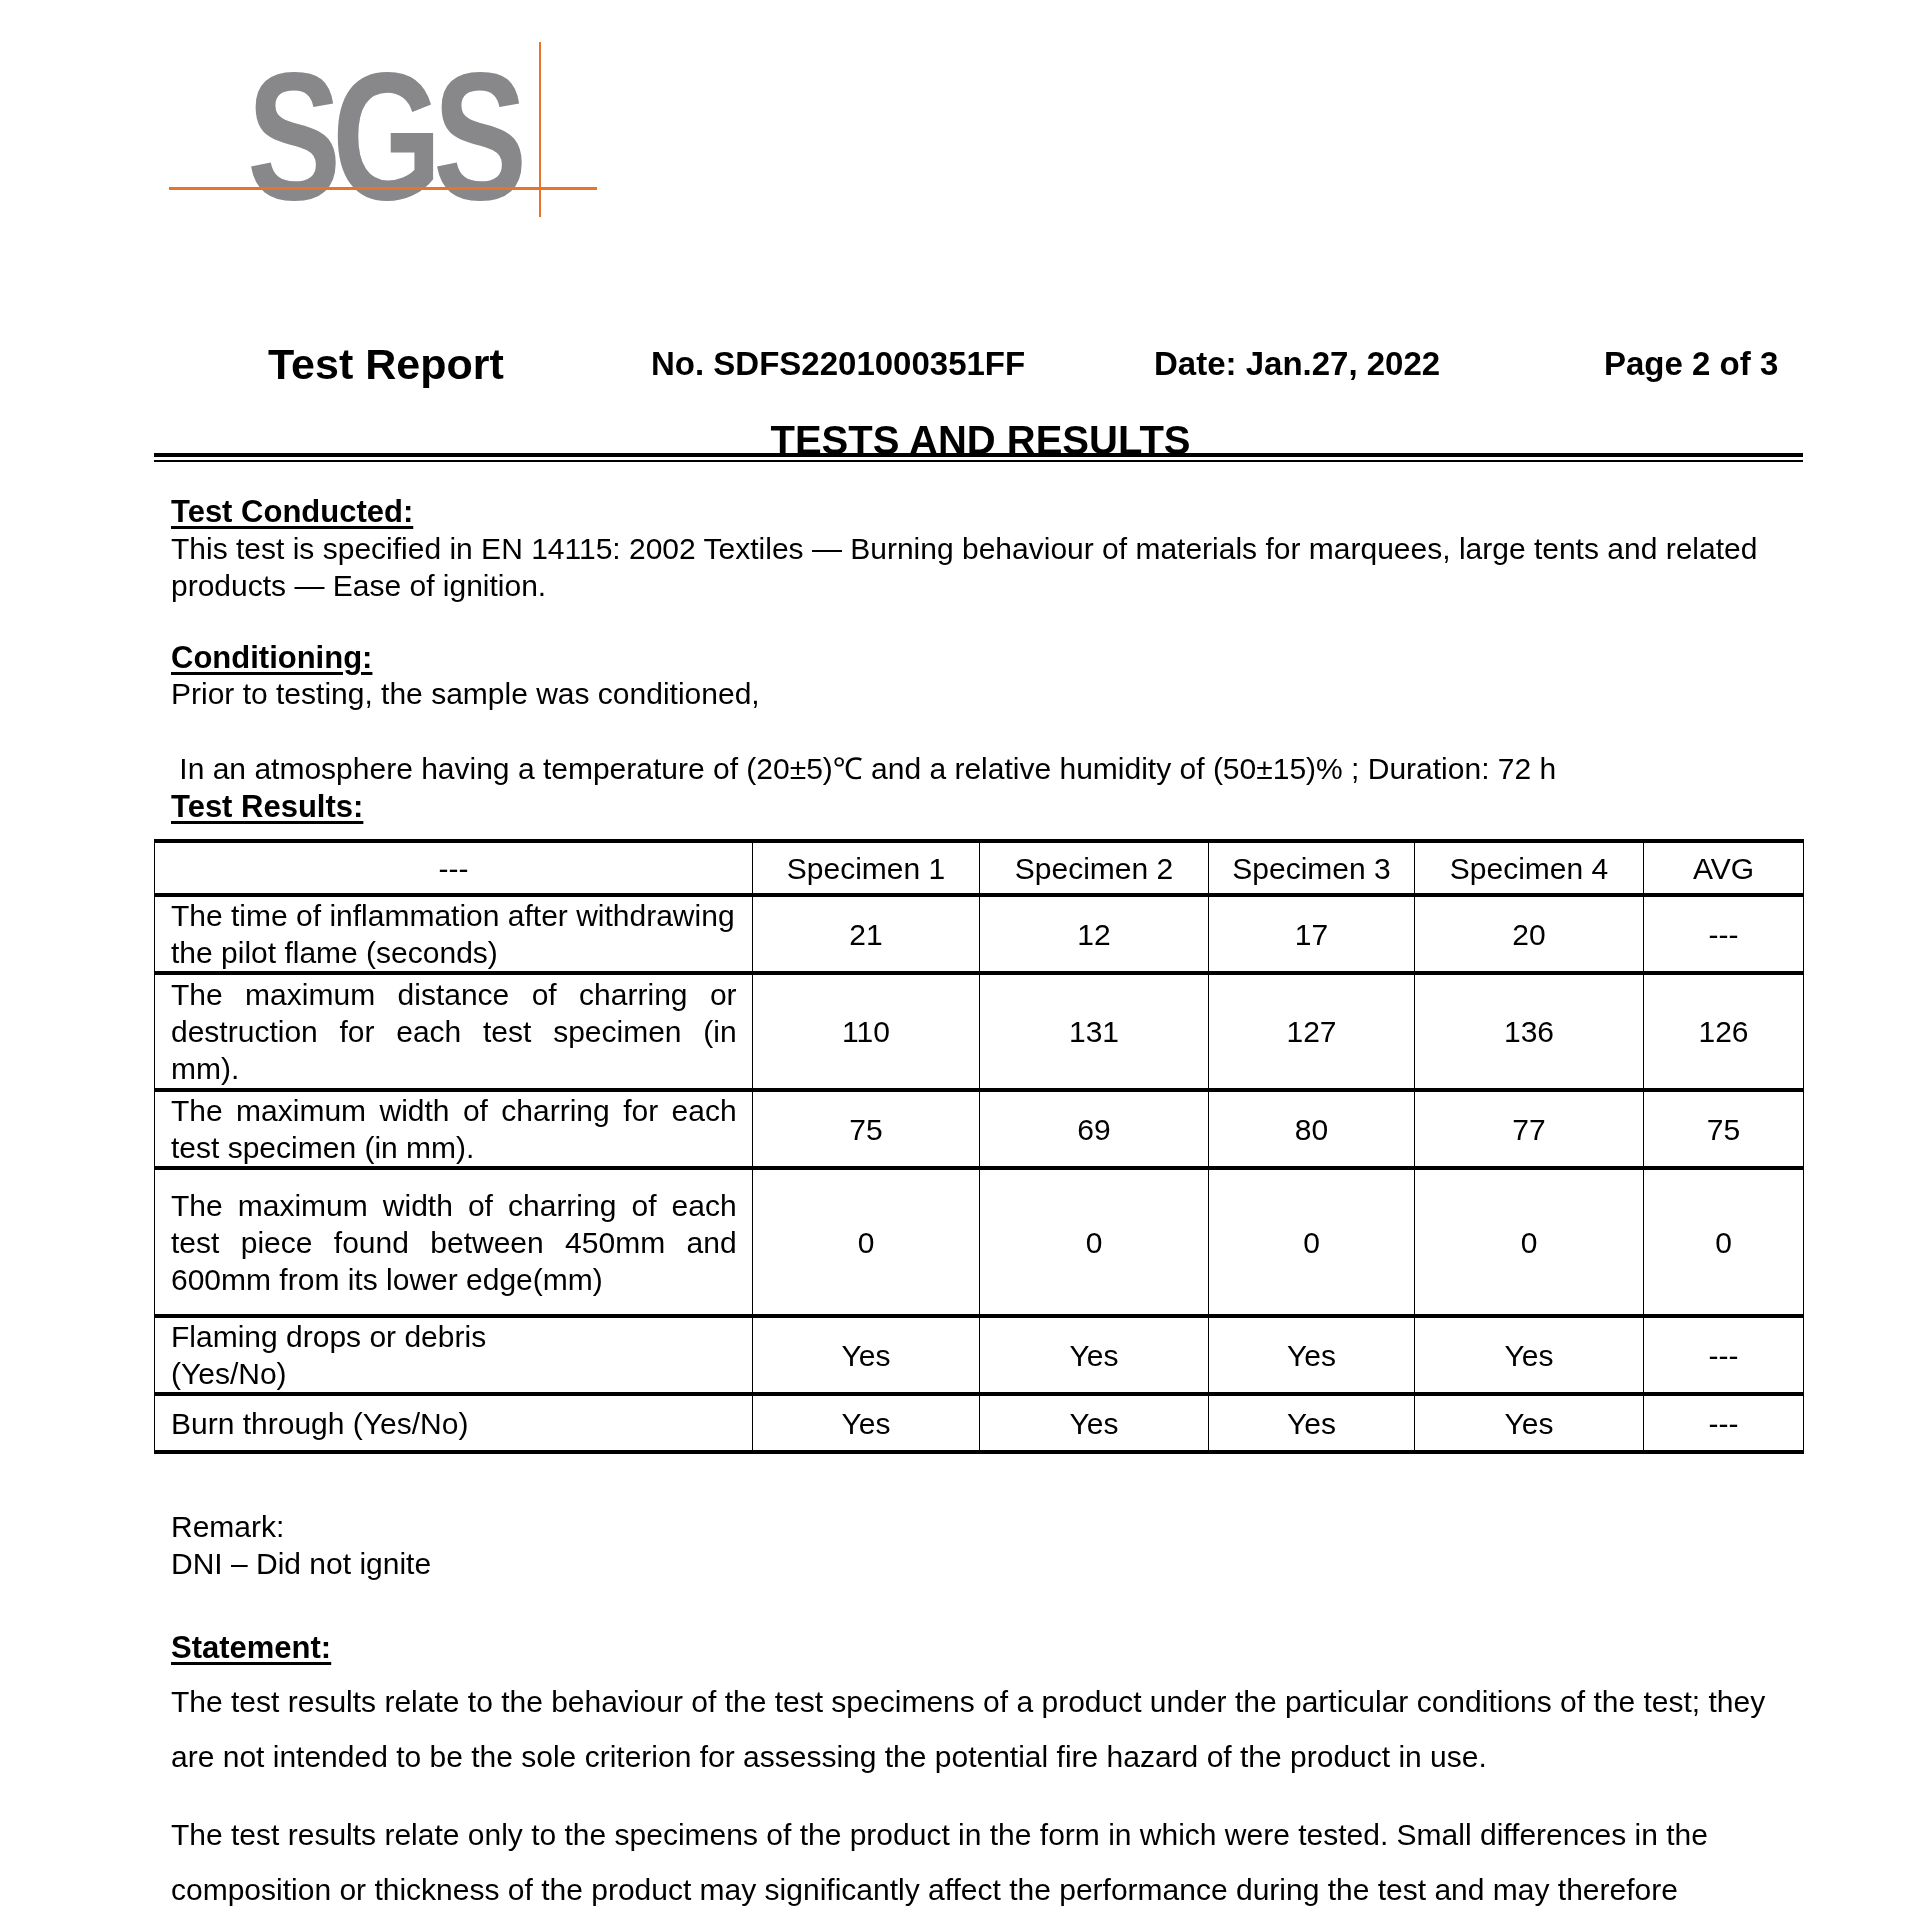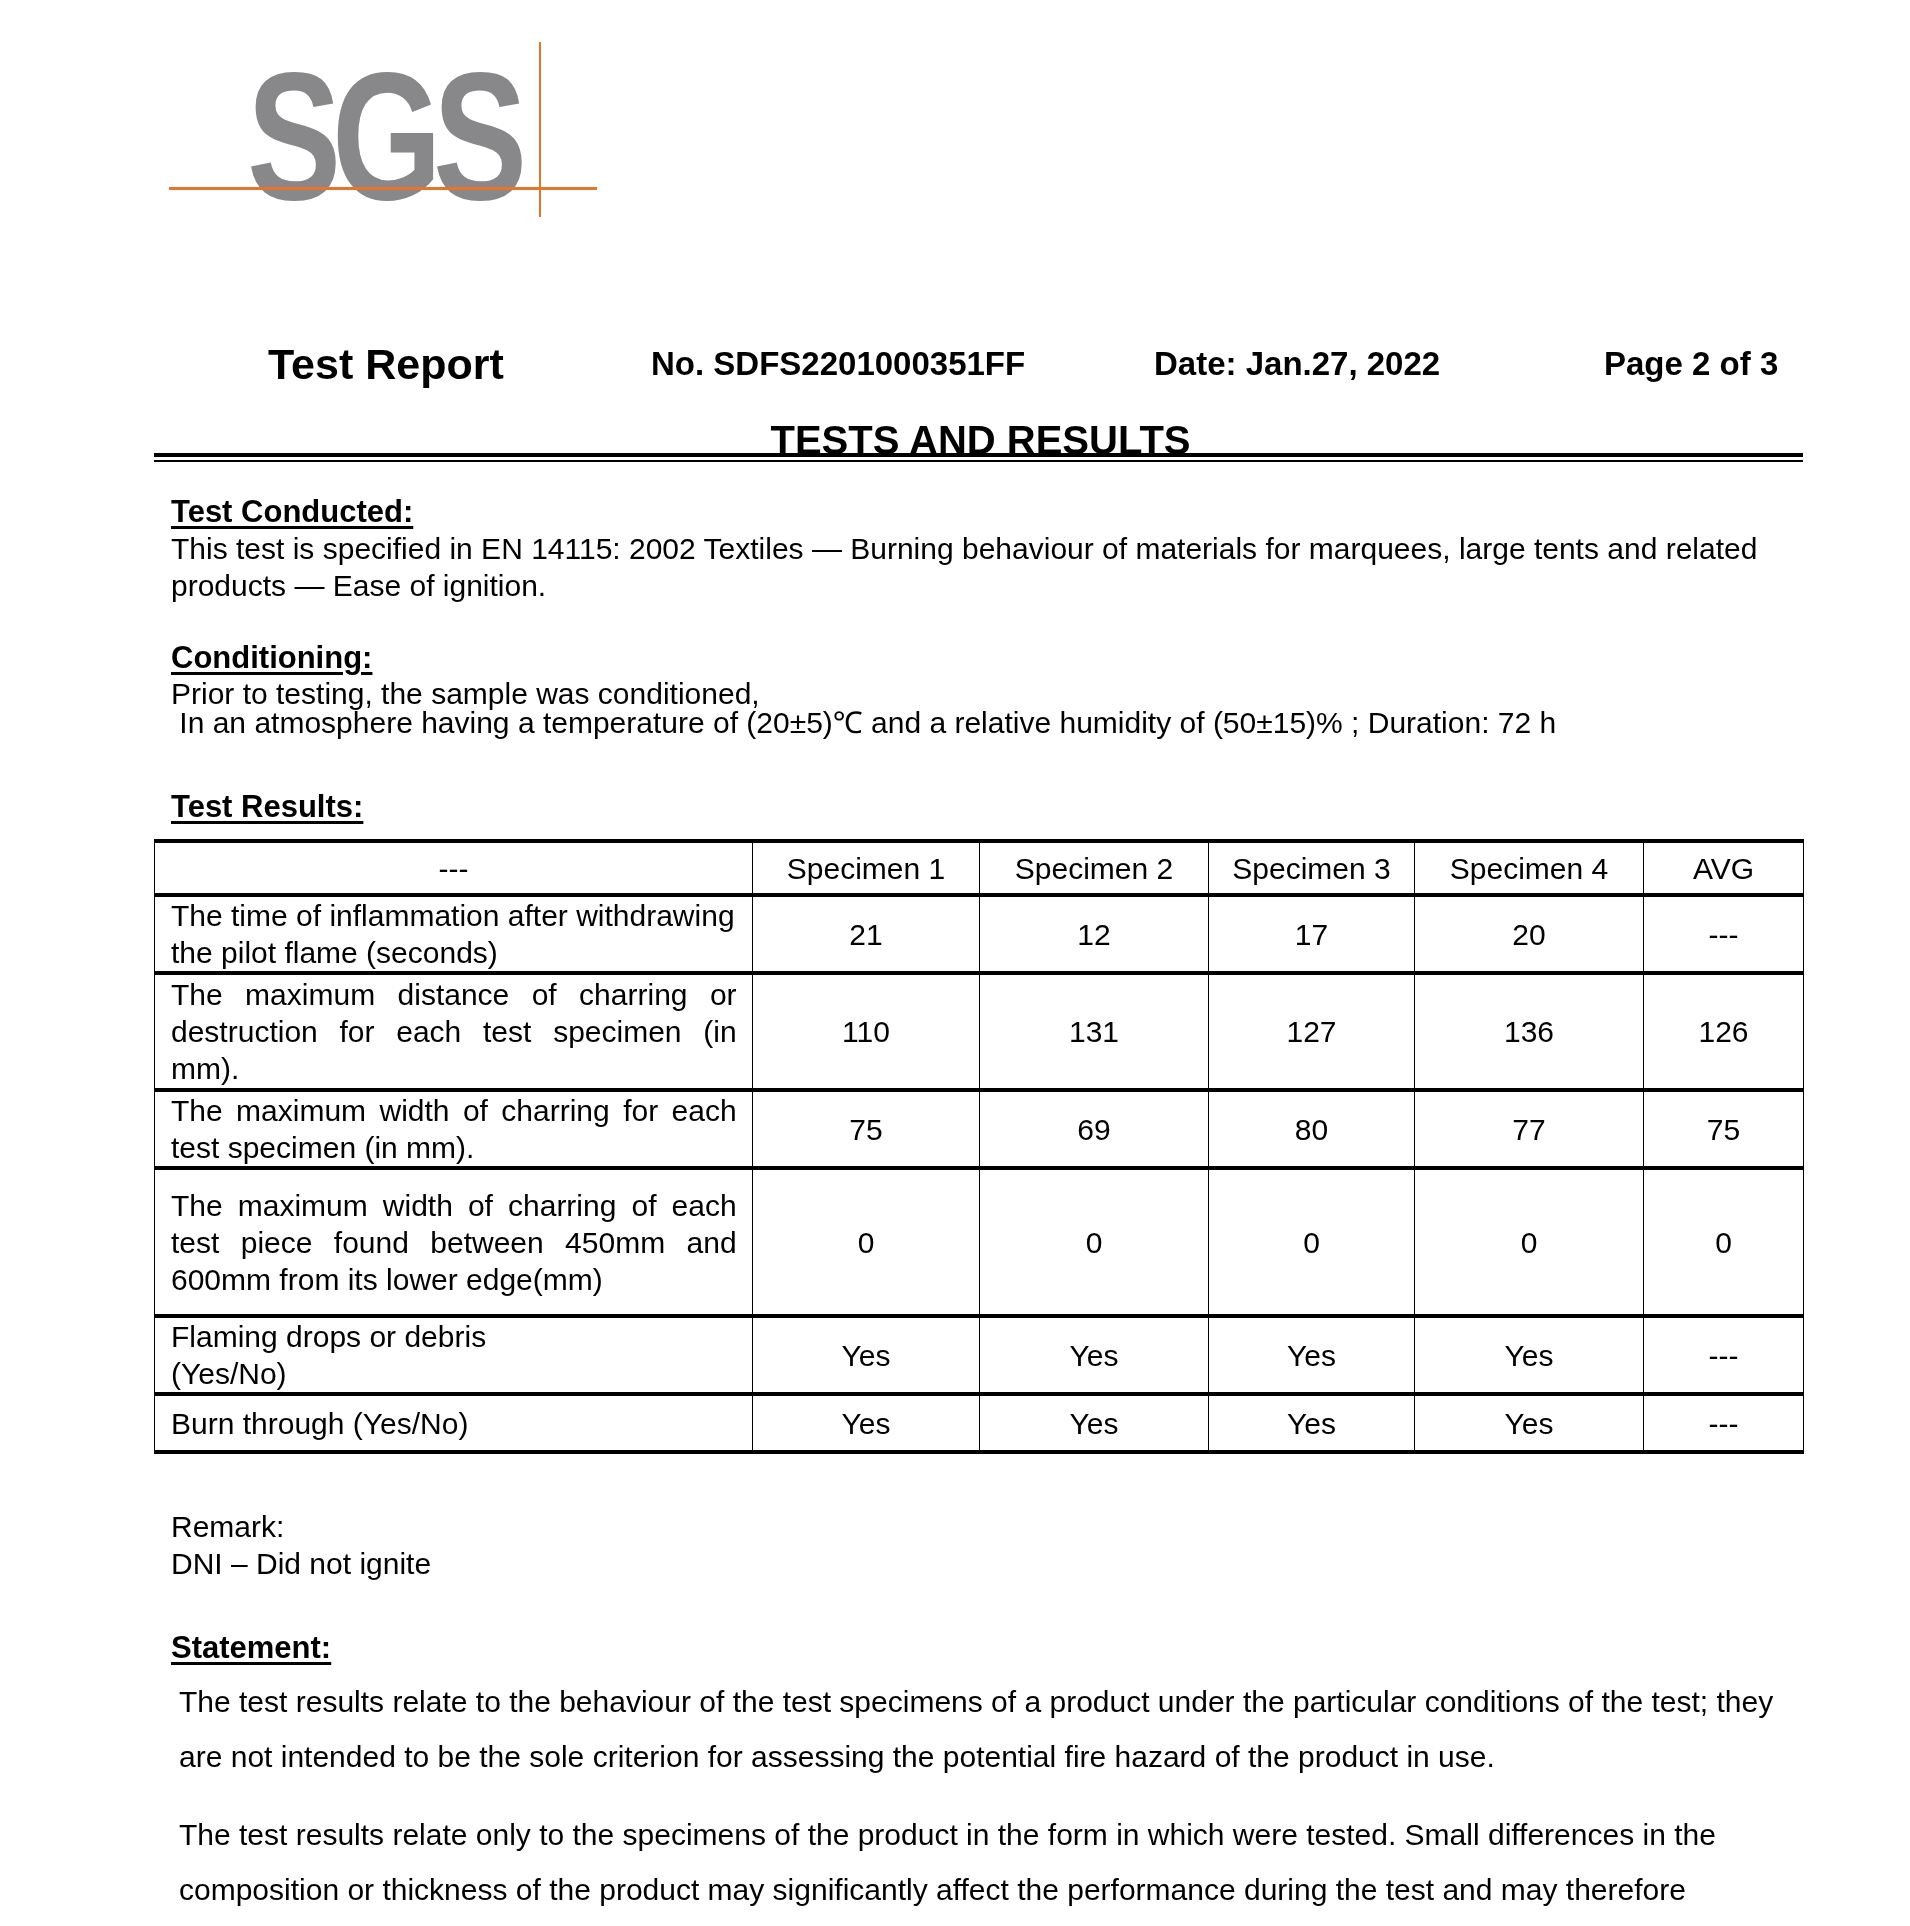--- a/index.html
+++ b/index.html
@@ -35,21 +35,21 @@
      border-collapse:collapse; font-size:30px; }
   table.results td { border-left:1.5px solid #000; border-right:1.5px solid #000;
      border-top:1.5px solid #000; border-bottom:1.5px solid #000; text-align:center;
      vertical-align:middle; padding:0; line-height:37px; }
   table.results tr { border-bottom:3.1px solid #000; }
   table.results tr.thick-top td { border-top:4.6px solid #000; }
   table.results td.label { text-align:left; padding-left:16px; padding-right:15.4px; }
   table.results td.label.justify { text-align:justify; text-align-last:left; }
 
   .remark { left:171px; top:1508px; font-size:30px; line-height:37px; }
-  .stmt-para { left:179px; font-size:30px; line-height:55px; width:1630px; }
+  .stmt-para { left:171px; font-size:30px; line-height:55px; width:1630px; }
 </style>
 </head>
 <body>
 
 <div class="abs logo-text">SGS</div>
 <div class="abs logo-hline"></div>
 <div class="abs logo-vline"></div>
 
 <div class="abs hdr hdr-title">Test Report</div>
 <div class="abs hdr hdr-no">No. SDFS2201000351FF</div>
@@ -57,21 +57,21 @@
 <div class="abs hdr hdr-page">Page 2 of 3</div>
 <div class="abs tests-results">TESTS AND RESULTS</div>
 <div class="abs rule1"></div>
 <div class="abs rule2"></div>
 
 <div class="abs sec-head" style="top:494px;">Test Conducted:</div>
 <div class="abs para" style="top:530px;">This test is specified in EN 14115: 2002 Textiles — Burning behaviour of materials for marquees, large tents and related products — Ease of ignition.</div>
 
 <div class="abs sec-head" style="top:640px;">Conditioning:</div>
 <div class="abs para" style="top:675px;">Prior to testing, the sample was conditioned,</div>
-<div class="abs para" style="top:704px; white-space:pre;"> In an atmosphere having a temperature of (20±5)℃ and a relative humidity of (50±15)% ; Duration: 72 h</div>
+<div class="abs para" style="top:750px; white-space:pre;"> In an atmosphere having a temperature of (20±5)℃ and a relative humidity of (50±15)% ; Duration: 72 h</div>
 
 <div class="abs sec-head" style="top:789px;">Test Results:</div>
 
 <table class="results">
   <colgroup>
     <col style="width:598px">
       <col style="width:227px">
       <col style="width:229px">
     <col style="width:206px">
       <col style="width:229px">

